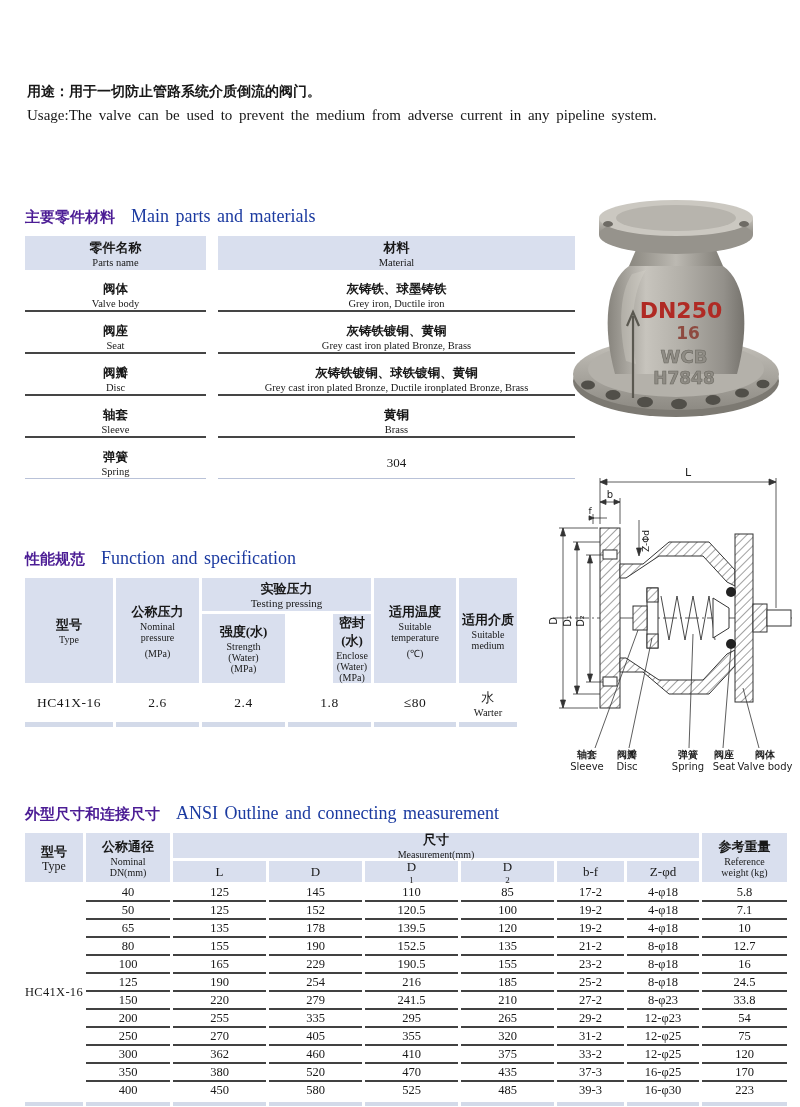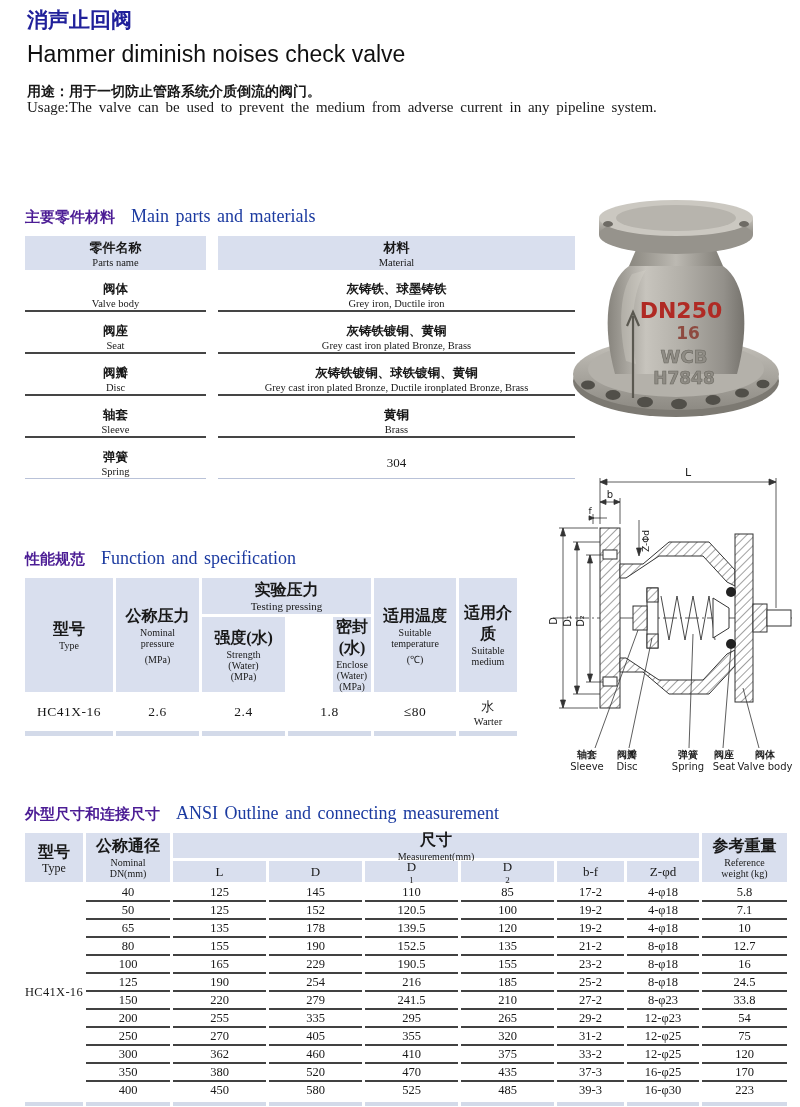--- a/index.html
+++ b/index.html
@@ -11,21 +11,21 @@
   }
   *{margin:0;padding:0;box-sizing:border-box;}
   body{background:#fff;font-family:"Liberation Serif",serif;color:var(--ink);}
   .page{position:relative;width:800px;height:1107px;background:#fff;overflow:hidden;}
 
   
   .titles{position:absolute;left:27px;top:6px;}
   .title-zh{font-family:"Liberation Sans",sans-serif;font-weight:bold;font-size:21px;color:#20209a;}
   .title-en{font-family:"Liberation Sans",sans-serif;font-size:23px;color:#101010;margin-top:7px;}
   .usage-zh{position:absolute;left:27px;top:83px;font-size:14px;font-weight:bold;}
-  .usage-en{position:absolute;left:27px;top:99px;font-size:15px;word-spacing:3px;text-align:right;}
+  .usage-en{position:absolute;left:27px;top:107px;font-size:15px;word-spacing:3px;text-align:right;}
 
   
   .sec-head{display:flex;align-items:baseline;gap:16px;}
   .sec-head .zh{font-size:15px;font-weight:bold;color:#4c1d95;}
   .sec-head .en{font-size:18px;color:#1b3aa0;word-spacing:2px;}
 
   
   .materials{position:absolute;left:25px;top:206px;width:550px;}
   .mat-grid{display:grid;grid-template-columns:181px 1fr;column-gap:12px;margin-top:9px;}
   .mat-grid .hcell{background:var(--hdr);text-align:center;padding:3px 0 2px;}
@@ -36,21 +36,21 @@
   .mat-cell .zh-line{font-size:12.5px;}
   .mat-cell.single{display:flex;align-items:center;justify-content:center;font-size:13px;}
 
   
   .photo{position:absolute;left:556px;top:166px;width:244px;height:256px;}
 
   
   .spec{position:absolute;left:25px;top:548px;width:492px;}
   .spec-grid{display:grid;grid-template-columns:88px 83px 83px 83px 82px 58px;gap:3px;margin-top:9px;}
   .spec-grid .hc{background:var(--hdr);display:flex;flex-direction:column;align-items:center;justify-content:center;text-align:center;}
-  .hc .zh-line{font-size:16px;}
+  .hc .zh-line{font-size:13px;}
   .hc .en-line{font-size:10px;line-height:11px;}
   .c-type{grid-column:1;grid-row:1/3;}
   .c-press{grid-column:2;grid-row:1/3;}
   .c-test{grid-column:3/5;grid-row:1;padding:2px 0;}
   .c-str{grid-column:3;grid-row:2;}
   .c-enc{grid-column:4;grid-row:2;margin-left:45px;}
   .c-temp{grid-column:5;grid-row:1/3;}
   .c-med{grid-column:6;grid-row:1/3;}
   .spec-row{display:grid;grid-template-columns:88px 83px 83px 83px 82px 58px;column-gap:3px;margin-top:2px;}
   .spec-row .dc{display:flex;flex-direction:column;align-items:center;justify-content:center;font-size:13.5px;min-height:36px;letter-spacing:.5px;}
@@ -78,24 +78,20 @@
   .out-foot{display:grid;grid-template-columns:58px 84px 93px 93px 93px 93px 67px 72px 85px;column-gap:3px;margin-top:2px;}
   .out-foot div{height:4px;background:var(--hdr2);}
 
   svg text{font-family:"DejaVu Sans",sans-serif;}
 </style>
 </head>
 <body>
 
 <div class="page">
 
-  <div class="titles">
-    <div class="title-zh">消声止回阀</div>
-    <div class="title-en">Hammer diminish noises check valve</div>
-  </div>
   <div class="usage-zh">用途：用于一切防止管路系统介质倒流的阀门。</div>
   <div class="usage-en">Usage:The valve can be used to prevent the medium from adverse current in any pipeline system.</div>
 
   <div class="photo">
     <svg width="244" height="256" viewBox="0 0 244 256">
       <defs>
         <linearGradient id="gBody" x1="0" y1="0" x2="1" y2="0">
           <stop offset="0" stop-color="#87847d"></stop>
             <stop offset="0.28" stop-color="#c7c4bd"></stop>
           <stop offset="0.55" stop-color="#b2afa8"></stop>

